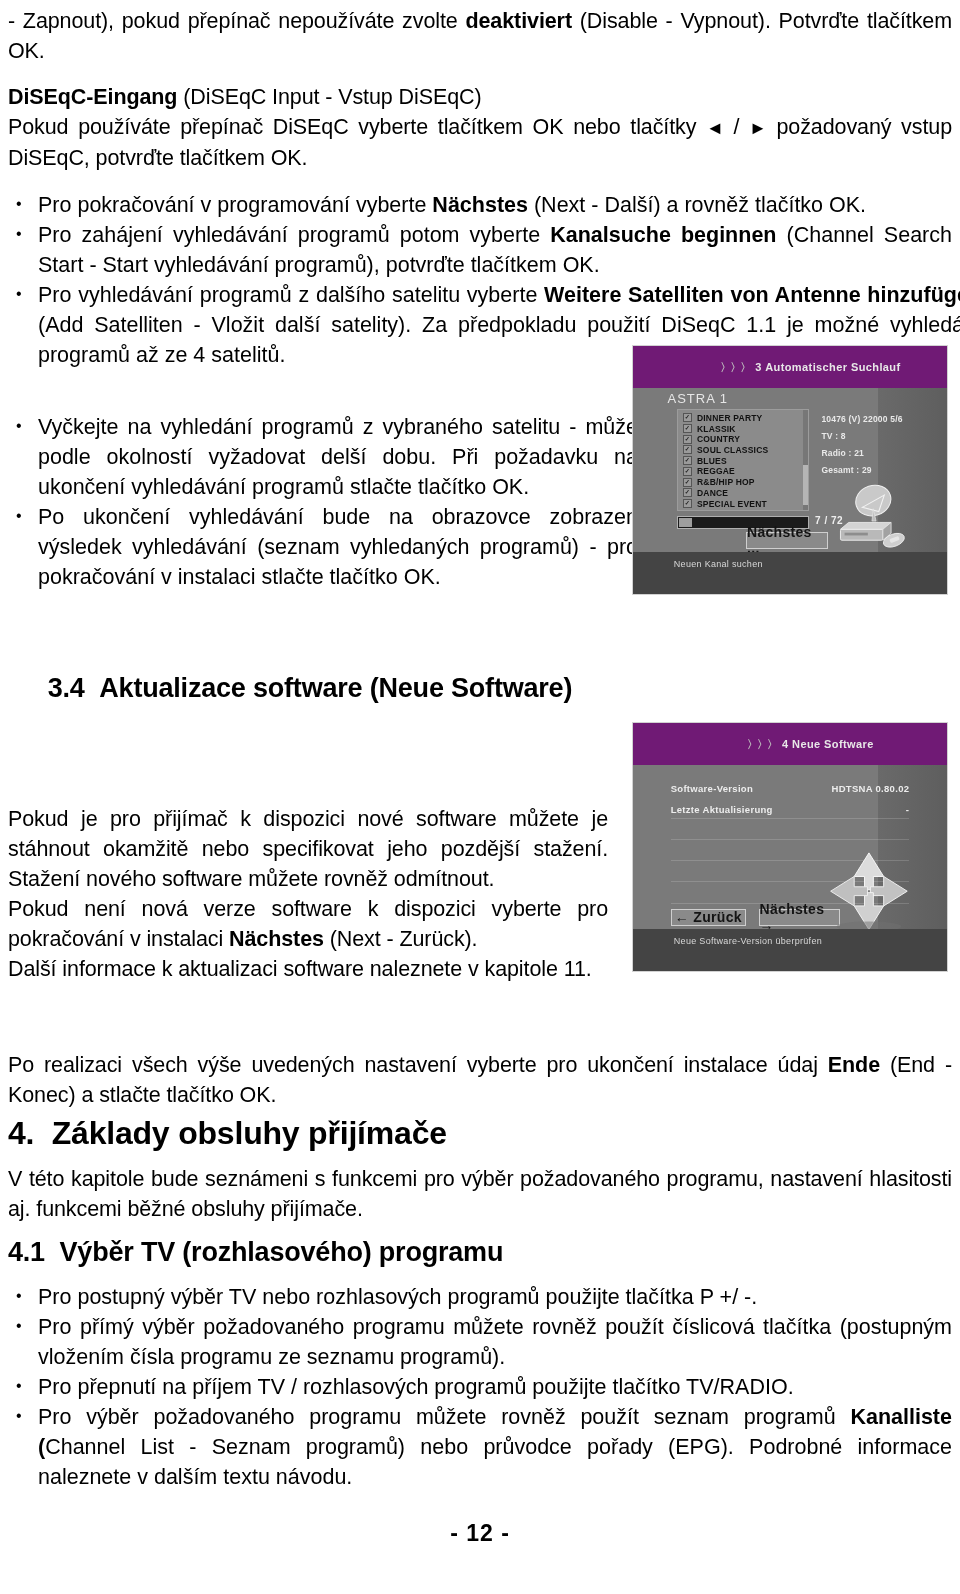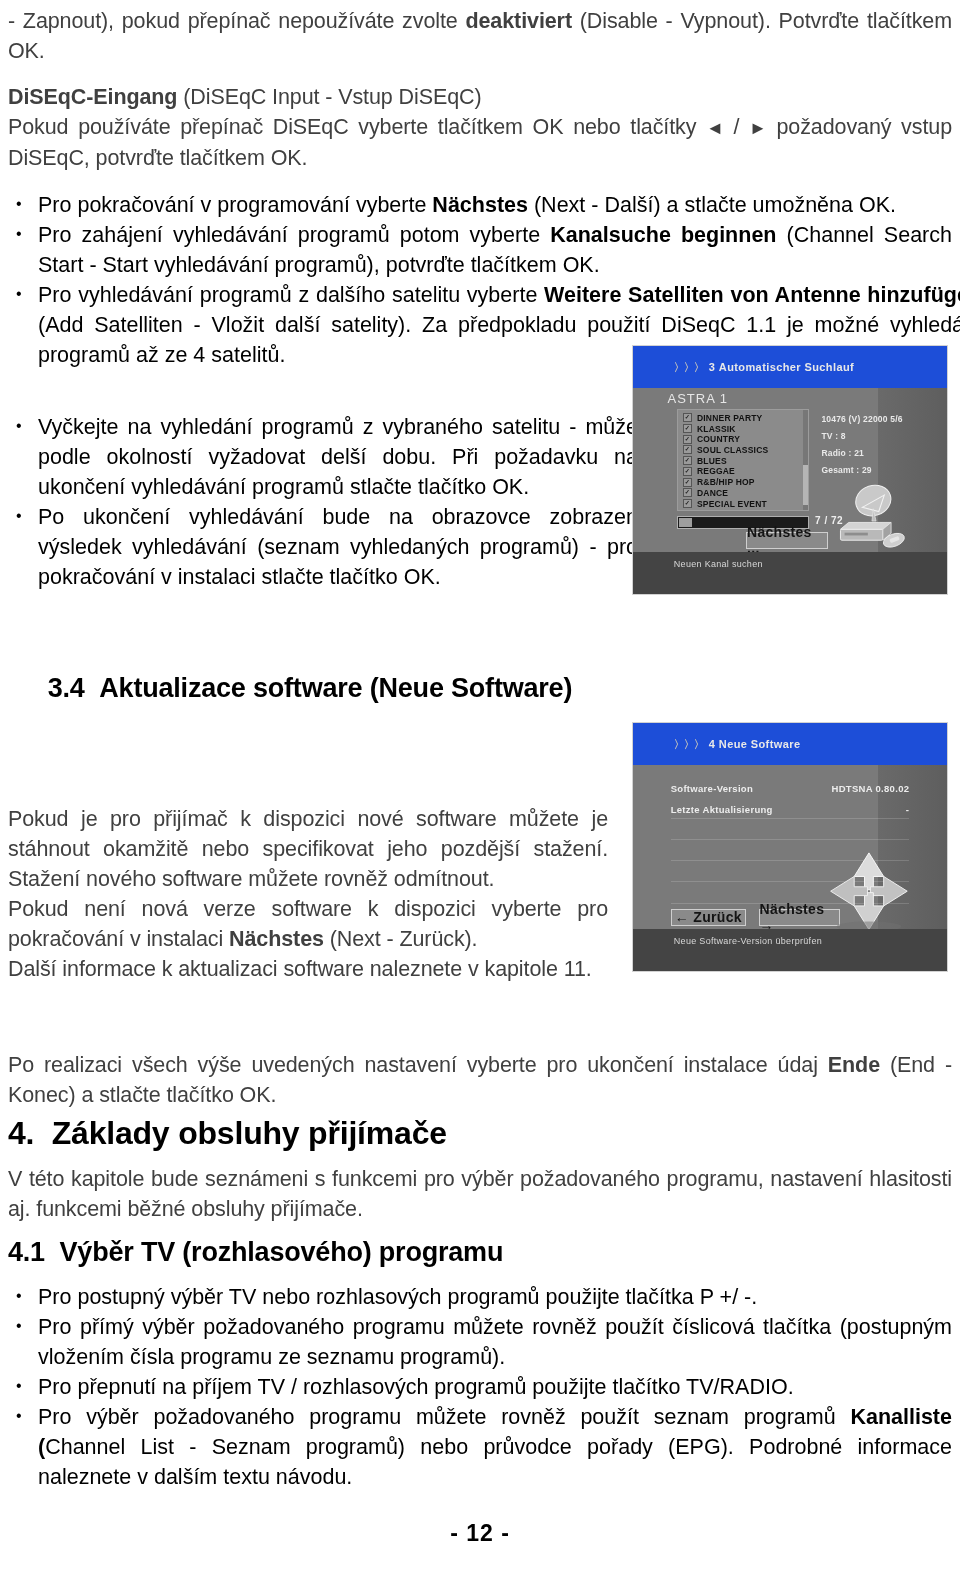--- a/index.html
+++ b/index.html
@@ -21,21 +21,21 @@
     width: 960px;
     height: 1594px;
   }
 
   
   .para {
     position: absolute;
     font-size: 21.5px;
     line-height: 30px;
     text-align: justify;
-    color: #404040;
+    color: #000000;
     letter-spacing: -0.1px;
   }
   .para.nojust { text-align: left; }
   b, .bold { font-weight: bold; }
 
   .h2 {
     position: absolute;
     font-size: 27px;
     font-weight: bold;
     line-height: 32px;
@@ -93,23 +93,24 @@
     overflow: hidden;
     font-family: "Liberation Sans", sans-serif;
     color: #f0f0f0;
     filter: blur(0.35px);
   }
   .osd-titlebar {
     position: absolute;
     left: 0; top: 0;
     width: 100%;
     height: 17%;
-    background: #1d4ed8;
+    background: #701a75;
     display: flex;
     align-items: center;
+    justify-content: center;
   }
   .osd-title {
     font-size: 11px;
     font-weight: bold;
     letter-spacing: 0.4px;
     margin-left: 13%;
     color: #e8e8e8;
     white-space: nowrap;
   }
   .osd-chev {
@@ -298,21 +299,21 @@
   <div class="para nojust" style="left:8px; top:82px; width:944px;">
     <b>DiSEqC-Eingang</b><span> (DiSEqC Input - Vstup DiSEqC)</span>
   </div>
 
   <div class="para" style="left:8px; top:112px; width:944px;">
     <span>Pokud používáte přepínač DiSEqC vyberte tlačítkem OK nebo tlačítky </span><span class="arrow-glyph">◄</span><span> / </span><span class="arrow-glyph">►</span><span> požadovaný vstup DiSEqC, potvrďte tlačítkem OK.</span>
   </div>
 
   <ul class="bullet-list" style="left:8px; top:190px; width:944px;">
     <li>
-      <span>Pro pokračování v programování vyberte </span><b>Nächstes</b><span> (Next - Další) a stlačte umožněna OK.</span>
+      <span>Pro pokračování v programování vyberte </span><b>Nächstes</b><span> (Next - Další) a rovněž tlačítko OK.</span>
     </li>
     <li>
       <span>Pro zahájení vyhledávání programů potom vyberte </span><b>Kanalsuche beginnen</b><span> (Channel Search Start - Start vyhledávání programů), potvrďte tlačítkem OK.</span>
     </li>
     <li style="width:944px;">
       <span>Pro vyhledávání programů z dalšího satelitu vyberte </span><b>Weitere Satelliten von Antenne hinzufügen</b><span> (Add Satelliten - Vložit další satelity). Za předpokladu použití DiSeqC 1.1 je možné vyhledání programů až ze 4 satelitů.</span>
     </li>
   </ul>
 
   <ul class="bullet-list" style="left:8px; top:412px; width:600px;">

